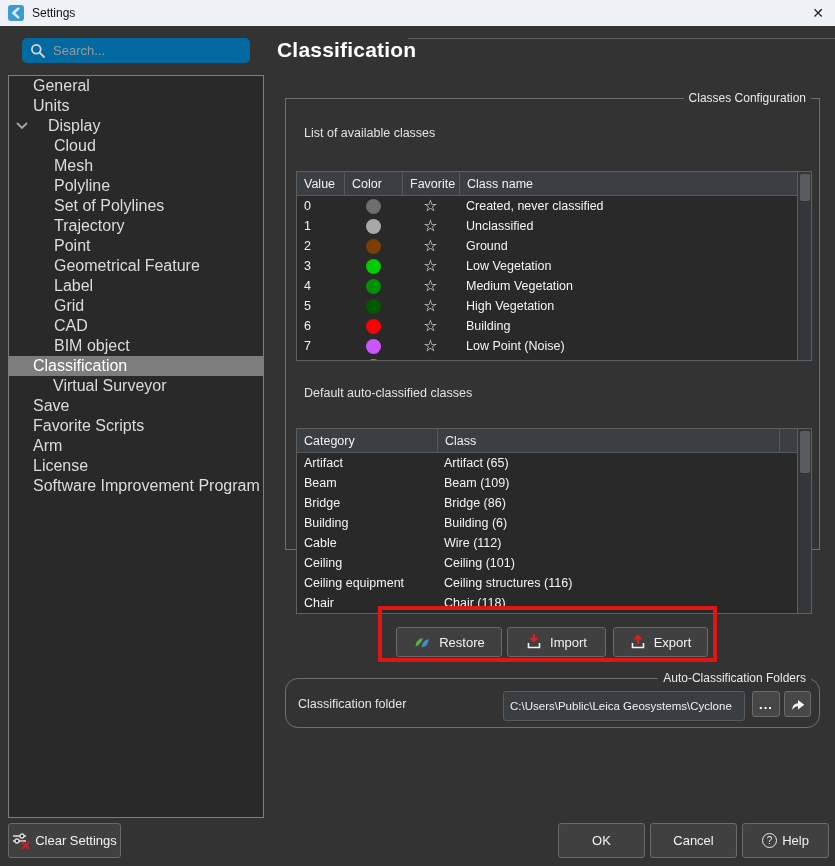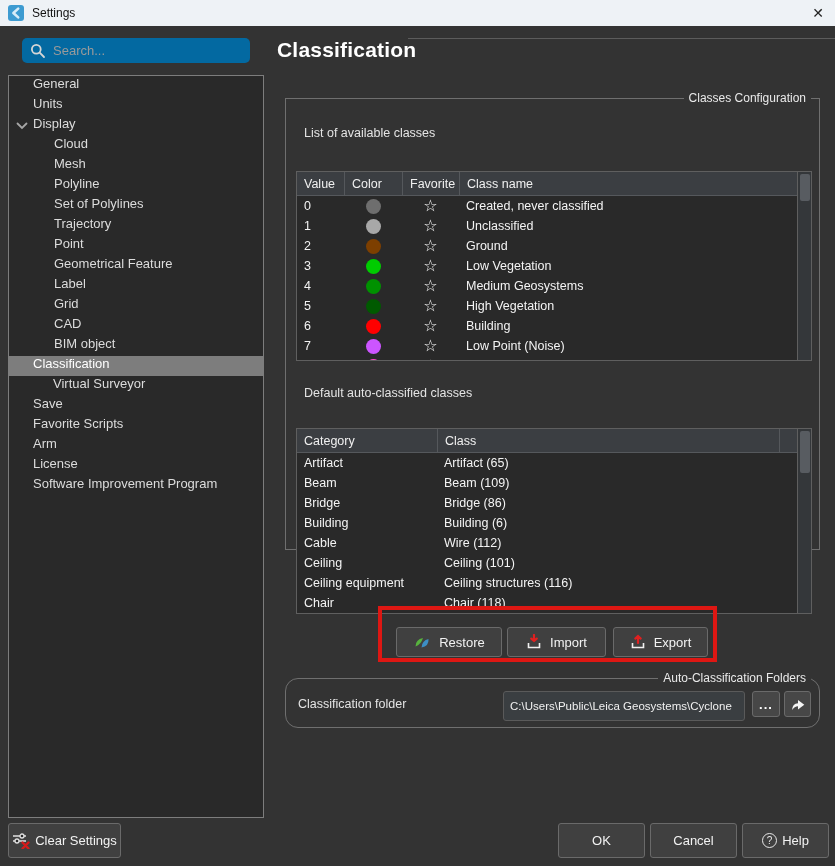--- a/index.html
+++ b/index.html
@@ -19,21 +19,21 @@
   
   .search-box { position:absolute; left:22px; top:38px; width:228px; height:25px;
     background:#0369a1; border-radius:5px; display:flex; align-items:center; }
   .search-box svg { margin-left:8px; }
   .search-input { background:transparent; border:none; outline:none; color:#e8e8e8;
     font-size:13px; margin-left:7px; width:170px; font-family:inherit; }
   .search-input::placeholder { color:#9a9a9a; }
   
   .sidebar { position:absolute; left:8px; top:75px; width:256px; height:743px;
     background:#292929; border:1px solid #7d7d7d; overflow:hidden; }
-  .tree-item { height:20px; display:flex; align-items:flex-start; font-size:13px;
+  .tree-item { height:20px; display:flex; align-items:center; font-size:16px;
     color:#dcdcdc; position:relative; cursor:default; white-space:nowrap; }
   .tree-item.lvl1 { padding-left:24px; }
   .tree-item.lvl2 { padding-left:45px; }
   .tree-item.selected { background:#7d7d7d; color:#ffffff; }
   .tree-item .chev { position:absolute; left:7px; top:4px; }
   
   .page-title { position:absolute; left:277px; top:38px; font-size:21px;
     font-weight:bold; color:#fff; letter-spacing:0.2px; }
   .top-line { position:absolute; left:408px; top:38px; width:427px; height:1px;
     background:#5c5c5c; }
@@ -114,21 +114,21 @@
     <div class="tree-item lvl1">
       <div style="display: inline;">General</div>
     </div>
     <div class="tree-item lvl1">
       <div style="display: inline;">Units</div>
     </div>
     <div class="tree-item lvl1">
       <svg viewBox="0 0 12 12" width="12" height="12" class="chev">
         <path d="M1.5 3.5 L6 8 L10.5 3.5" fill="none" stroke="#a6a6a6" stroke-width="1.8" stroke-linecap="round"></path>
       </svg>
-      <div style="display: inline;">Display</div>
+      <div style="display: inline; margin-left: 15px;">Display</div>
     </div>
     <div class="tree-item lvl2">
       <div style="display: inline;">Cloud</div>
     </div>
     <div class="tree-item lvl2">
       <div style="display: inline;">Mesh</div>
     </div>
     <div class="tree-item lvl2">
       <div style="display: inline;">Polyline</div>
     </div>
@@ -236,21 +236,21 @@
           <div class="td" style="width: 340px;">Low Vegetation</div>
         </div>
         <div class="trow">
           <div class="td" style="width: 47px;">4</div>
           <div class="td center" style="width: 58px;">
             <div class="color-dot" style="background: rgb(0, 145, 0);"></div>
           </div>
           <div class="td center" style="width: 57px;">
             <div class="star">☆</div>
           </div>
-          <div class="td" style="width: 340px;">Medium Geosystems</div>
+          <div class="td" style="width: 340px;">Medium Vegetation</div>
         </div>
         <div class="trow">
           <div class="td" style="width: 47px;">5</div>
           <div class="td center" style="width: 58px;">
             <div class="color-dot" style="background: rgb(0, 90, 0);"></div>
           </div>
           <div class="td center" style="width: 57px;">
             <div class="star">☆</div>
           </div>
           <div class="td" style="width: 340px;">High Vegetation</div>

